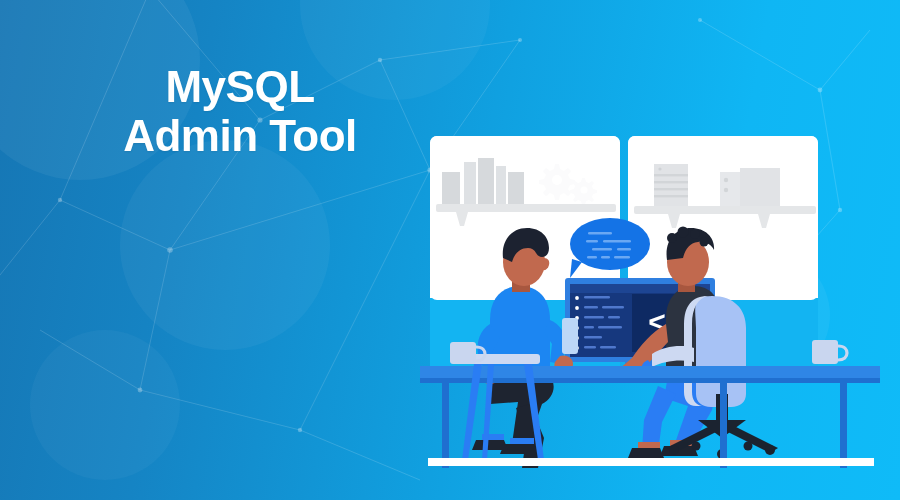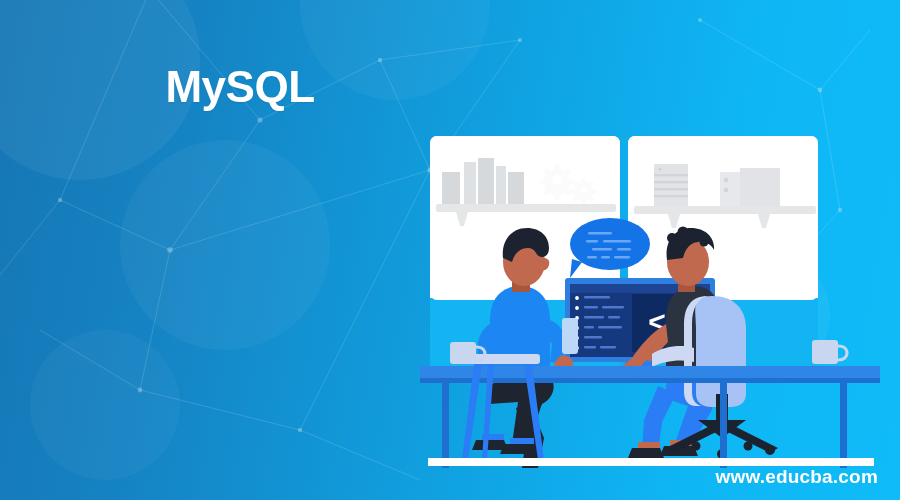--- a/index.html
+++ b/index.html
@@ -89,20 +89,21 @@
         <circle cx="520" cy="40" r="2"></circle>
           <circle cx="820" cy="90" r="2.4"></circle>
         <circle cx="840" cy="210" r="2.2"></circle>
           <circle cx="700" cy="20" r="2"></circle>
       </g>
     </svg>
   </div>
 
   <div class="title-block">
     <span class="l1">MySQL</span>
+    <span class="l2">Admin Tool</span>
   </div>
 
 
   <div class="illus">
     <svg width="460" height="345" viewBox="0 0 460 345">
 
       <rect x="10" y="8" width="190" height="240" rx="7" fill="#ffffff"></rect>
       <rect x="208" y="8" width="190" height="240" rx="7" fill="#ffffff"></rect>
 
       <rect x="10" y="170" width="190" height="78" fill="#13b4f2"></rect>
@@ -279,15 +280,14 @@
       </g>
       <g>
         <rect x="392" y="212" width="26" height="24" rx="3" fill="#c9d6ef"></rect>
         <path d="M418 218 c7 0 9 4 9 7 c0 4 -3 7 -9 7" fill="none" stroke="#c9d6ef" stroke-width="3.2"></path>
       </g>
 
       <rect x="8" y="330" width="446" height="8" fill="#ffffff"></rect>
     </svg>
   </div>
 
-  <div class="watermark">www.educba.com</div>
 
 </div>
 
 </body></html>

